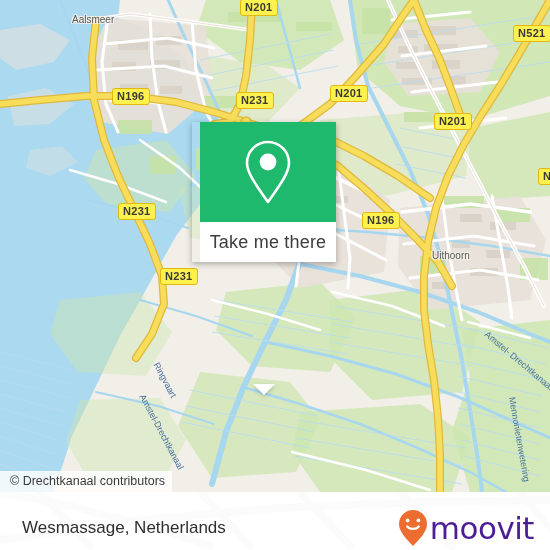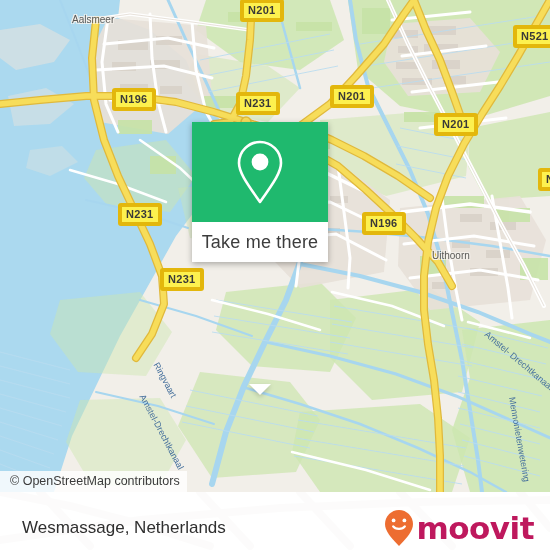--- a/index.html
+++ b/index.html
@@ -4,53 +4,53 @@
 <style>
   html,body{margin:0;padding:0;}
   body{width:550px;height:550px;overflow:hidden;font-family:"Liberation Sans",sans-serif;background:#fff;}
   #stage{position:relative;width:550px;height:550px;overflow:hidden;}
 
   
   #map{position:absolute;left:0;top:0;width:550px;height:492px;overflow:hidden;background:#f2efe9;}
   #mapsvg{position:absolute;left:0;top:0;}
 
   
-  .shield{position:absolute;background:#f7f7f7;border:4px solid #a16207;border-radius:3px;
+  .shield{position:absolute;background:#f7f7f7;border:1px solid #a16207;border-radius:3px;
           font-size:11px;font-weight:bold;color:#3a3a38;padding:1px 4px 2px 4px;line-height:12px;
           letter-spacing:.3px;white-space:nowrap;box-sizing:border-box;}
   .shield.y{background:#fdf14f;border-color:#e3b70c;}
 
   
   .place{position:absolute;color:#5a5a58;font-size:10px;white-space:nowrap;
          text-shadow:1px 1px 0 #f4f1ec,-1px 1px 0 #f4f1ec,1px -1px 0 #f4f1ec,-1px -1px 0 #f4f1ec;}
   .water-label{position:absolute;color:#46709c;font-size:9px;white-space:nowrap;
          transform-origin:left center;}
 
   
   #attrib{position:absolute;left:0;bottom:0;background:rgba(255,255,255,.82);
           font-size:12.5px;color:#3b3b3b;padding:3px 7px 4px 10px;white-space:nowrap;}
 
   
   #card{position:absolute;left:192px;top:122px;width:136px;
-        box-shadow:0 2px 6px rgba(0,0,0,.30);}
+        box-shadow:0 2px 6px rgba(0,0,0,.30);padding-left:8px;}
   #card-top{height:100px;background:#1fb96e;display:flex;align-items:center;justify-content:center;}
   #card-bottom{height:40px;background:#fff;display:flex;align-items:center;justify-content:center;}
   #card-label{font-size:18px;color:#3d3d3d;letter-spacing:.2px;}
   #card-tail{position:absolute;left:50%;top:262px;transform:translateX(-50%);
              width:0;height:0;border-left:11px solid transparent;border-right:11px solid transparent;
              border-top:11px solid #fff;filter:drop-shadow(0 2px 2px rgba(0,0,0,.18));}
 
   
   #footer{position:absolute;left:0;top:492px;width:550px;height:72px;background:#fff;overflow:hidden;}
   #footer-bg{position:absolute;left:0;top:-492px;opacity:.30;}
   #footer-veil{position:absolute;left:0;top:0;width:550px;height:58px;background:rgba(255,255,255,.78);}
   #footer-title{position:absolute;left:22px;top:50%;transform:translateY(-50%);
                 font-size:17px;color:#2f2f2f;white-space:nowrap;}
   #logo{position:absolute;right:16px;top:50%;transform:translateY(-50%);display:flex;align-items:center;}
-  #logo-word{font-size:31px;font-weight:bold;color:#be185d;letter-spacing:-.5px;margin-left:2px;
+  #logo-word{font-size:31px;font-weight:normal;color:#4c1d95;letter-spacing:-.5px;margin-left:2px;
              font-family:"DejaVu Sans",sans-serif;}
 </style>
 </head>
 <body>
 
 <div id="stage">
 
   <div id="map">
 
     <svg id="mapsvg" width="550" height="492" viewBox="0 0 550 492">
@@ -293,21 +293,21 @@
           <path d="M29,4 C17.4,4 8,13.4 8,25 C8,33.6 14,43 29,64 C44,43 50,33.6 50,25 C50,13.4 40.6,4 29,4 Z" fill="none" stroke="#ffffff" stroke-width="2.6" stroke-linejoin="round"></path>
           <circle cx="29" cy="24" r="8.4" fill="#ffffff"></circle>
         </svg>
       </div>
       <div id="card-bottom">
         <span id="card-label">Take me there</span>
       </div>
       <div id="card-tail"></div>
     </div>
 
-    <div id="attrib">© OpenStreetMap contributors</div>
+    <div id="attrib">© Drechtkanaal contributors</div>
   </div>
 
   <div id="footer">
     <svg id="footer-bg" width="550" height="550" viewBox="0 0 550 550">
       <g stroke="#cfcac3" fill="none" stroke-width="8" stroke-linecap="round">
         <path d="M0,492 L70,506 L140,524 L210,546"></path>
         <path d="M40,492 L90,546"></path>
         <path d="M200,492 L250,546"></path>
         <path d="M300,492 L350,546"></path>
         <path d="M400,492 L452,546"></path>

